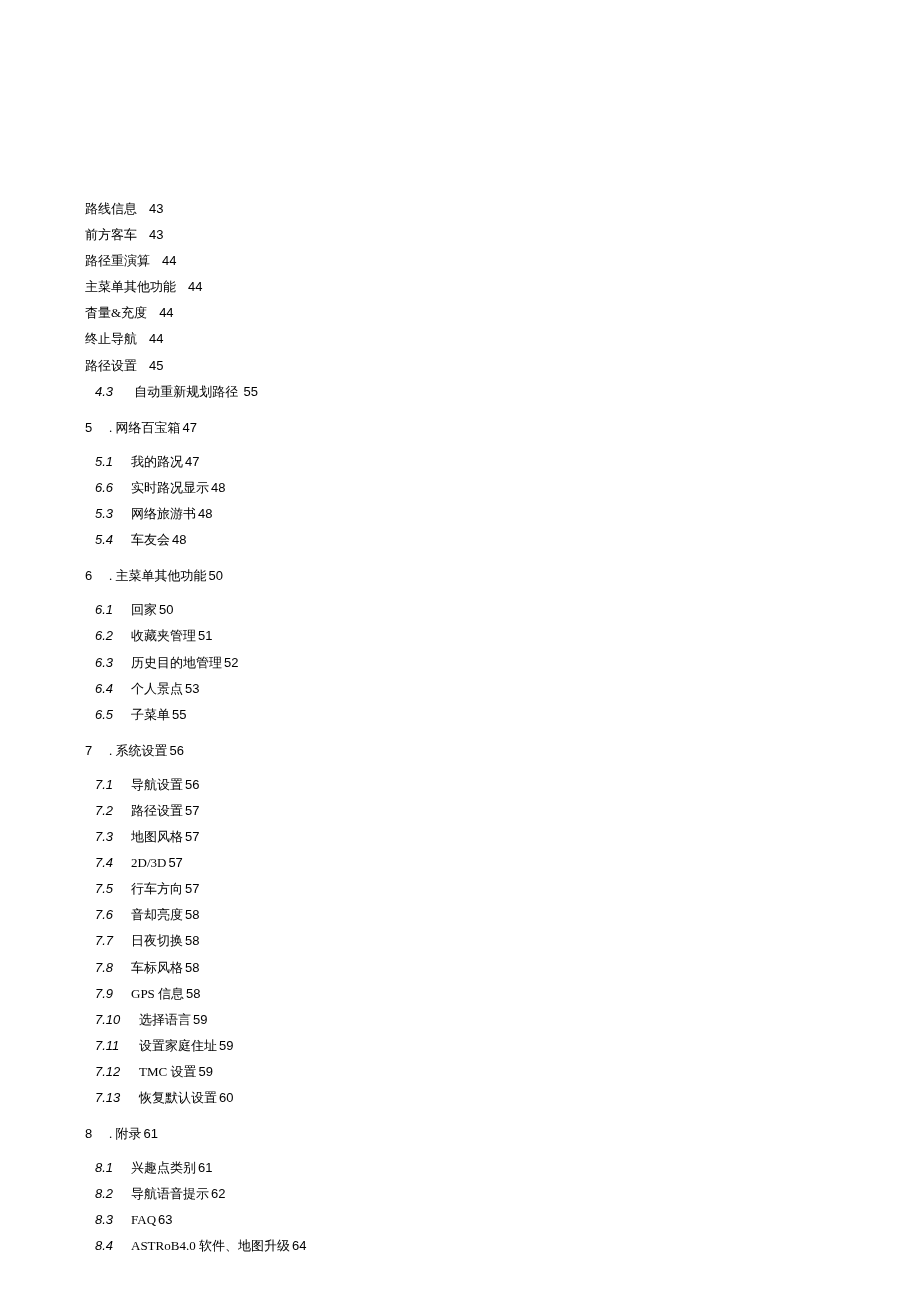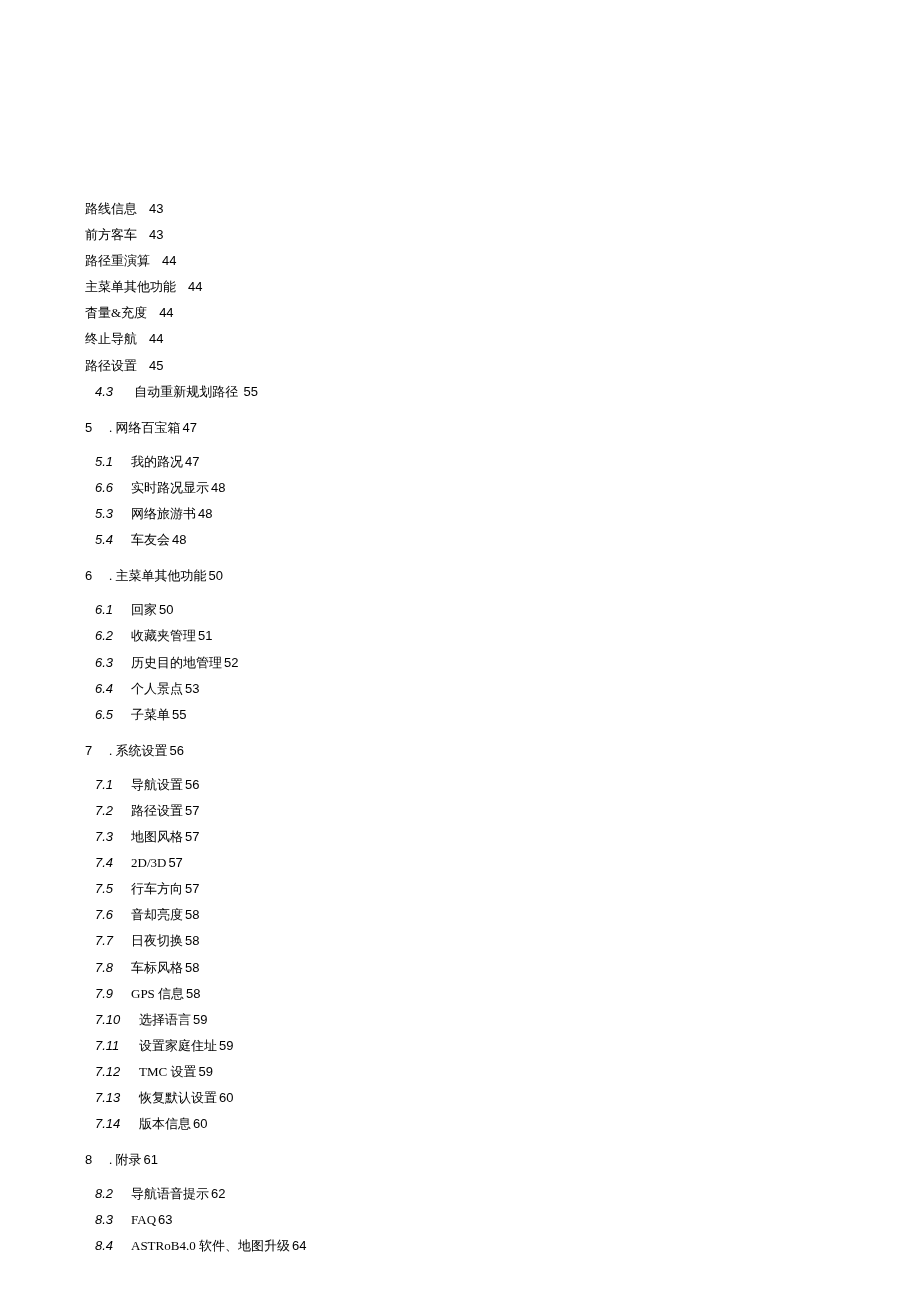--- a/index.html
+++ b/index.html
@@ -106,22 +106,22 @@
       <div class="sub-item"><span class="num">7.4</span><span class="title">2D/3D</span><span class="pg">57</span></div>
       <div class="sub-item"><span class="num">7.5</span><span class="title">行车方向</span><span class="pg">57</span></div>
       <div class="sub-item"><span class="num">7.6</span><span class="title">音却亮度</span><span class="pg">58</span></div>
       <div class="sub-item"><span class="num">7.7</span><span class="title">日夜切换</span><span class="pg">58</span></div>
       <div class="sub-item"><span class="num">7.8</span><span class="title">车标风格</span><span class="pg">58</span></div>
       <div class="sub-item"><span class="num">7.9</span><span class="title">GPS 信息</span><span class="pg">58</span></div>
       <div class="sub-item wide"><span class="num">7.10</span><span class="title">选择语言</span><span class="pg">59</span></div>
       <div class="sub-item wide"><span class="num">7.11</span><span class="title">设置家庭住址</span><span class="pg">59</span></div>
       <div class="sub-item wide"><span class="num">7.12</span><span class="title">TMC 设置</span><span class="pg">59</span></div>
       <div class="sub-item wide"><span class="num">7.13</span><span class="title">恢复默认设置</span><span class="pg">60</span></div>
-      <div class="sub-item wide"><span class="num">7.14</span><span class="title">版本信息</span><span class="pg">60</span></div>
     </div>
   <div id="sec8-wrap">
       <div class="sec"><span class="secnum">8</span><span class="sectitle">. 附录</span><span class="pg">61</span></div>
+      <div class="sub-item"><span class="num">8.1</span><span class="title">兴趣点类别</span><span class="pg">61</span></div>
       <div class="sub-item"><span class="num">8.2</span><span class="title">导航语音提示</span><span class="pg">62</span></div>
       <div class="sub-item"><span class="num">8.3</span><span class="title">FAQ</span><span class="pg">63</span></div>
       <div class="sub-item"><span class="num">8.4</span><span class="title">ASTRoB4.0 软件、地图升级</span><span class="pg">64</span></div>
     </div>
 
 </div>
 
 </body></html>

